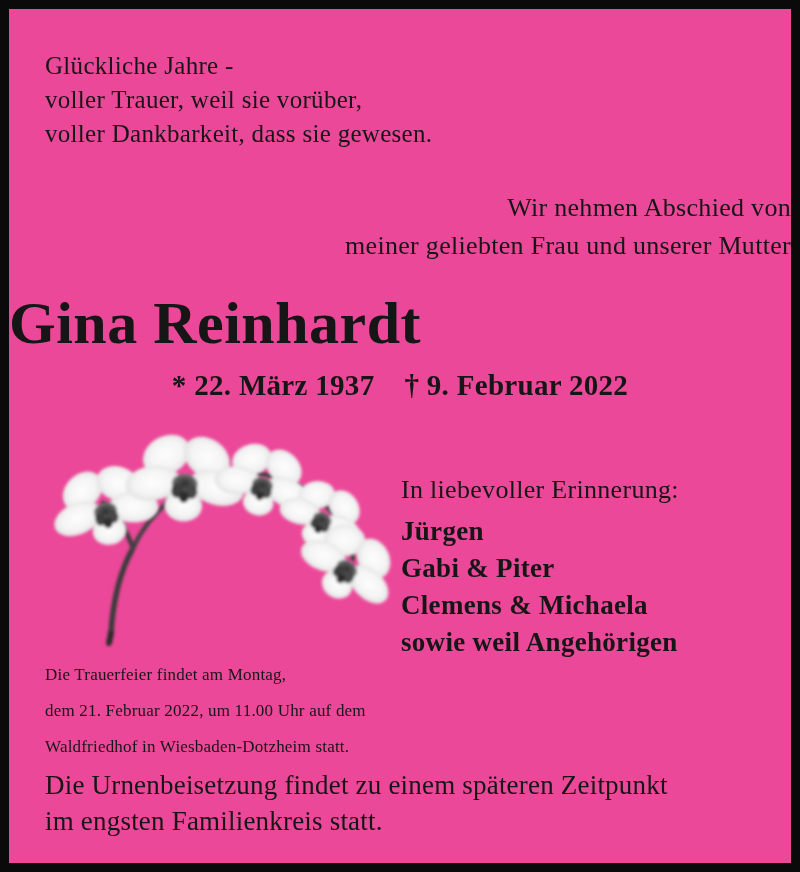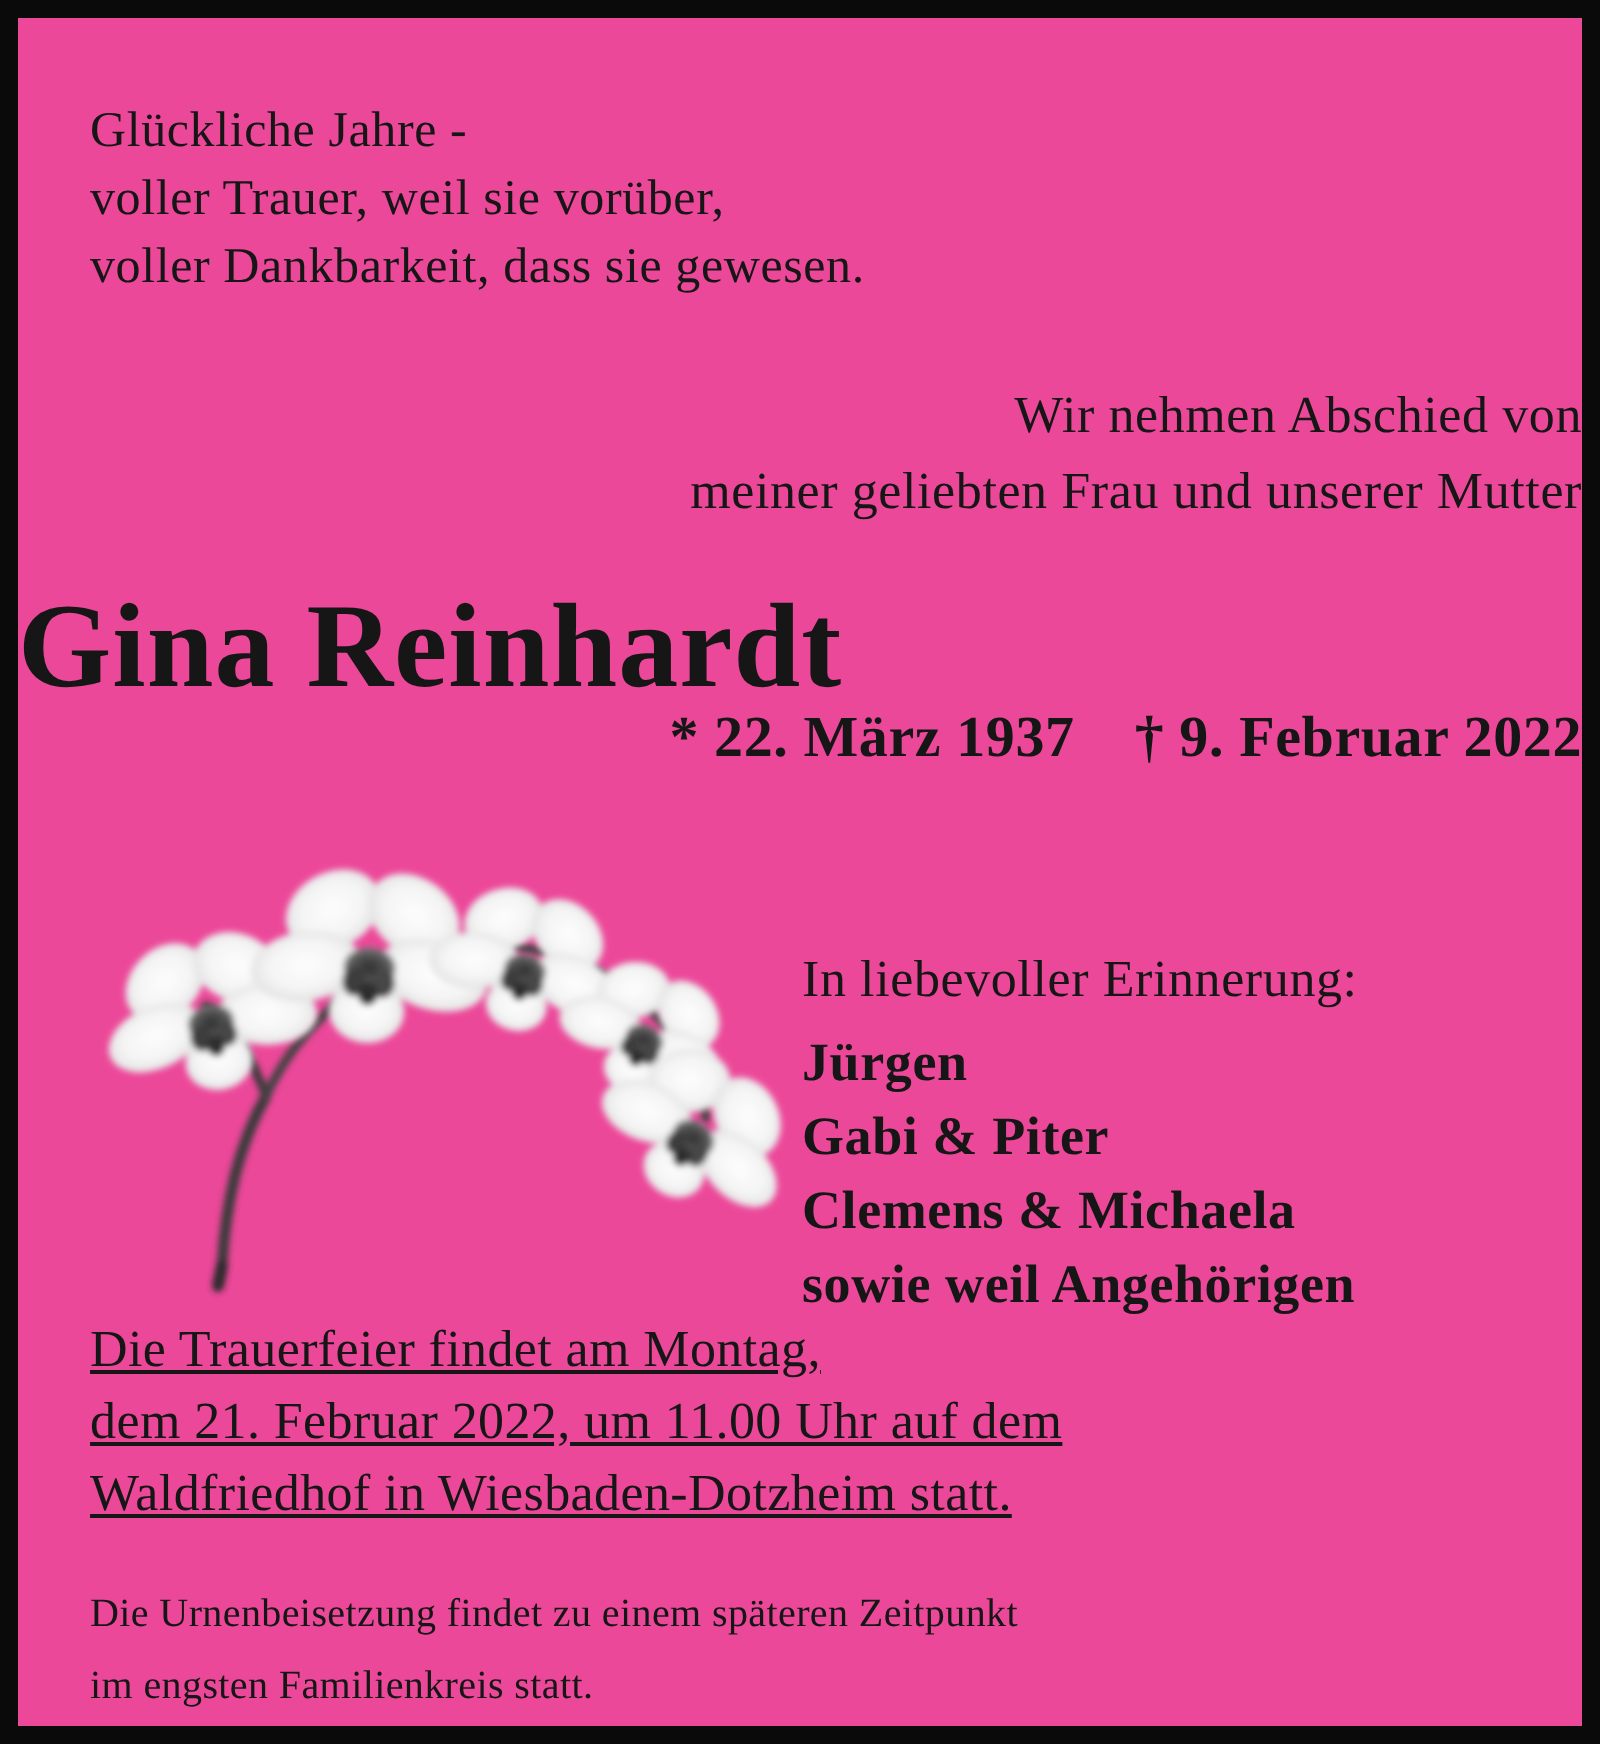--- a/index.html
+++ b/index.html
@@ -46,23 +46,23 @@
     width: 782px;
     text-align: left;
     font-size: 60px;
     font-weight: bold;
     letter-spacing: 0.5px;
     line-height: 66px;
   }
 
   .dates {
     left: 0;
-    top: 344px;
+    top: 360px;
     width: 782px;
-    text-align: right;
+    text-align: center;
     font-size: 29px;
     font-weight: bold;
     letter-spacing: 0.3px;
   }
   .dates .birth { margin-right: 30px; }
 
   .orchid {
     left: 22px;
     top: 412px;
     width: 372px;
@@ -82,32 +82,30 @@
   .mourner {
     font-size: 27px;
     font-weight: bold;
     line-height: 37px;
     letter-spacing: 0.3px;
   }
 
   .funeral-info {
     left: 36px;
     top: 648px;
-    font-size: 26px;
+    font-size: 17px;
     line-height: 36px;
     letter-spacing: 0.2px;
-    text-decoration: underline;
   }
   .urn-info {
     left: 36px;
     top: 758px;
-    font-size: 20px;
+    font-size: 27px;
     line-height: 36px;
     letter-spacing: 0.2px;
-    margin-top: 22px;
   }
 </style>
 </head>
 <body>
 
 <div class="frame">
 
   <div class="abs poem">
     <div>Glückliche Jahre -</div>
     <div>voller Trauer, weil sie vorüber,</div>

